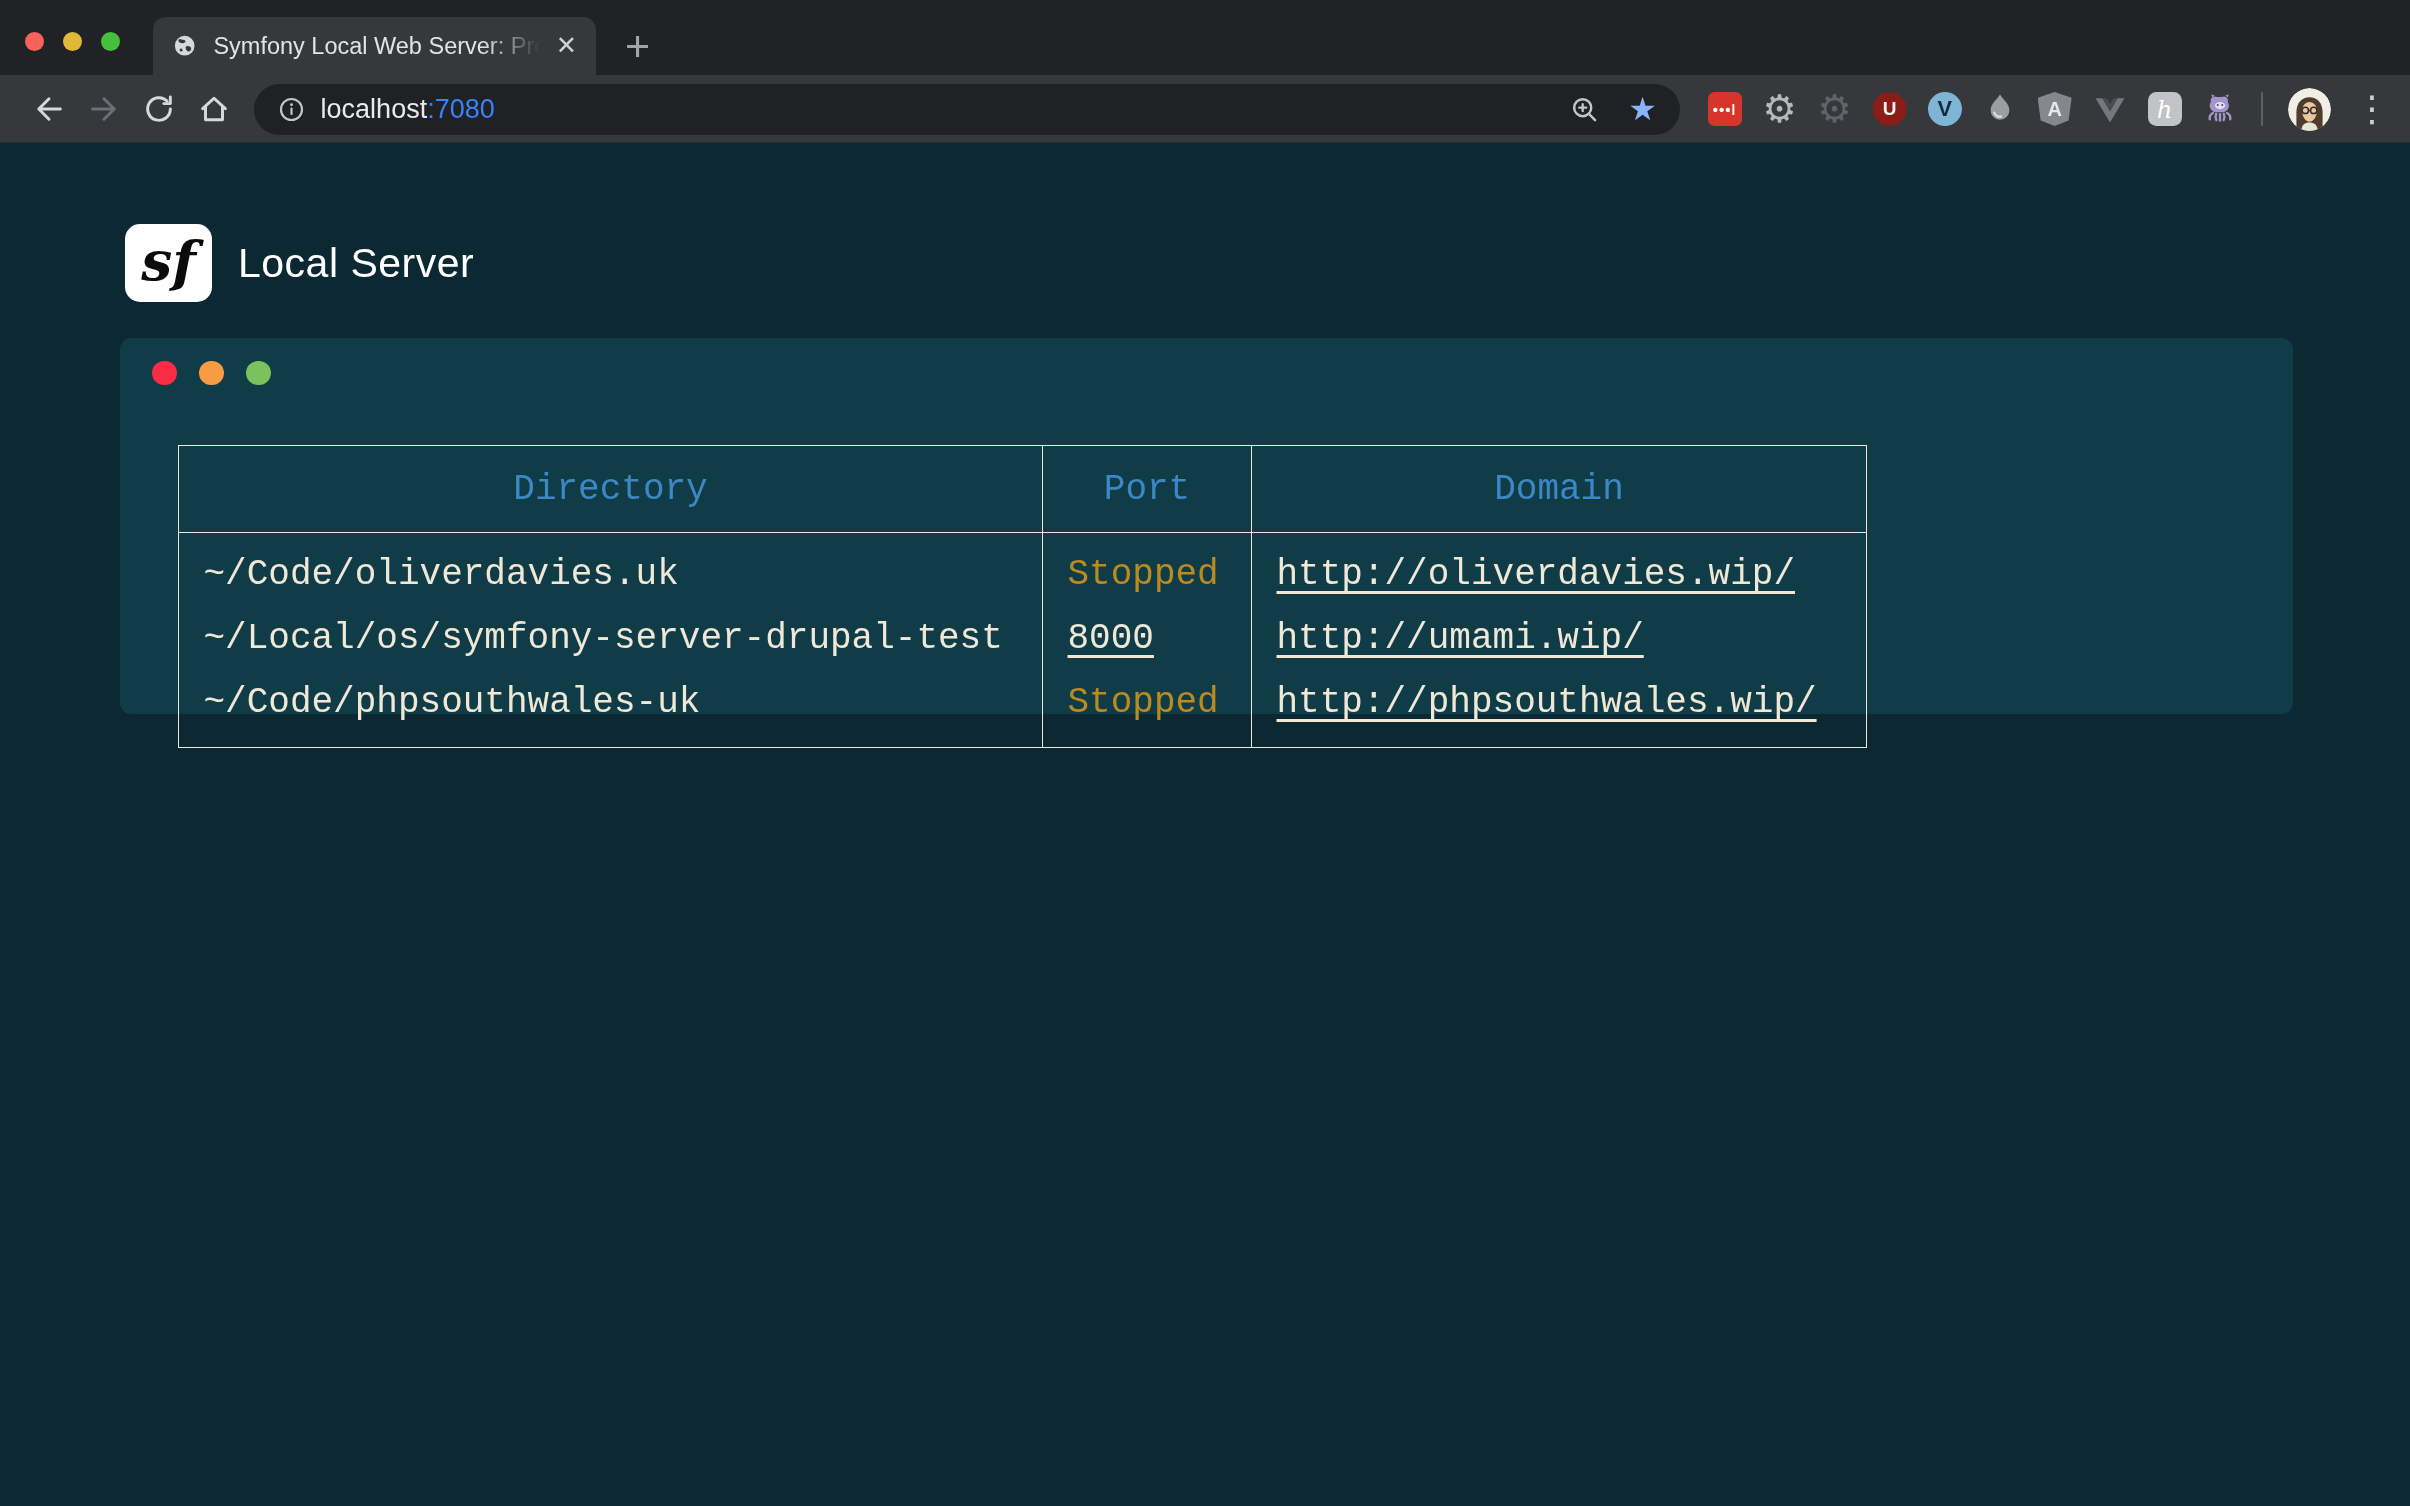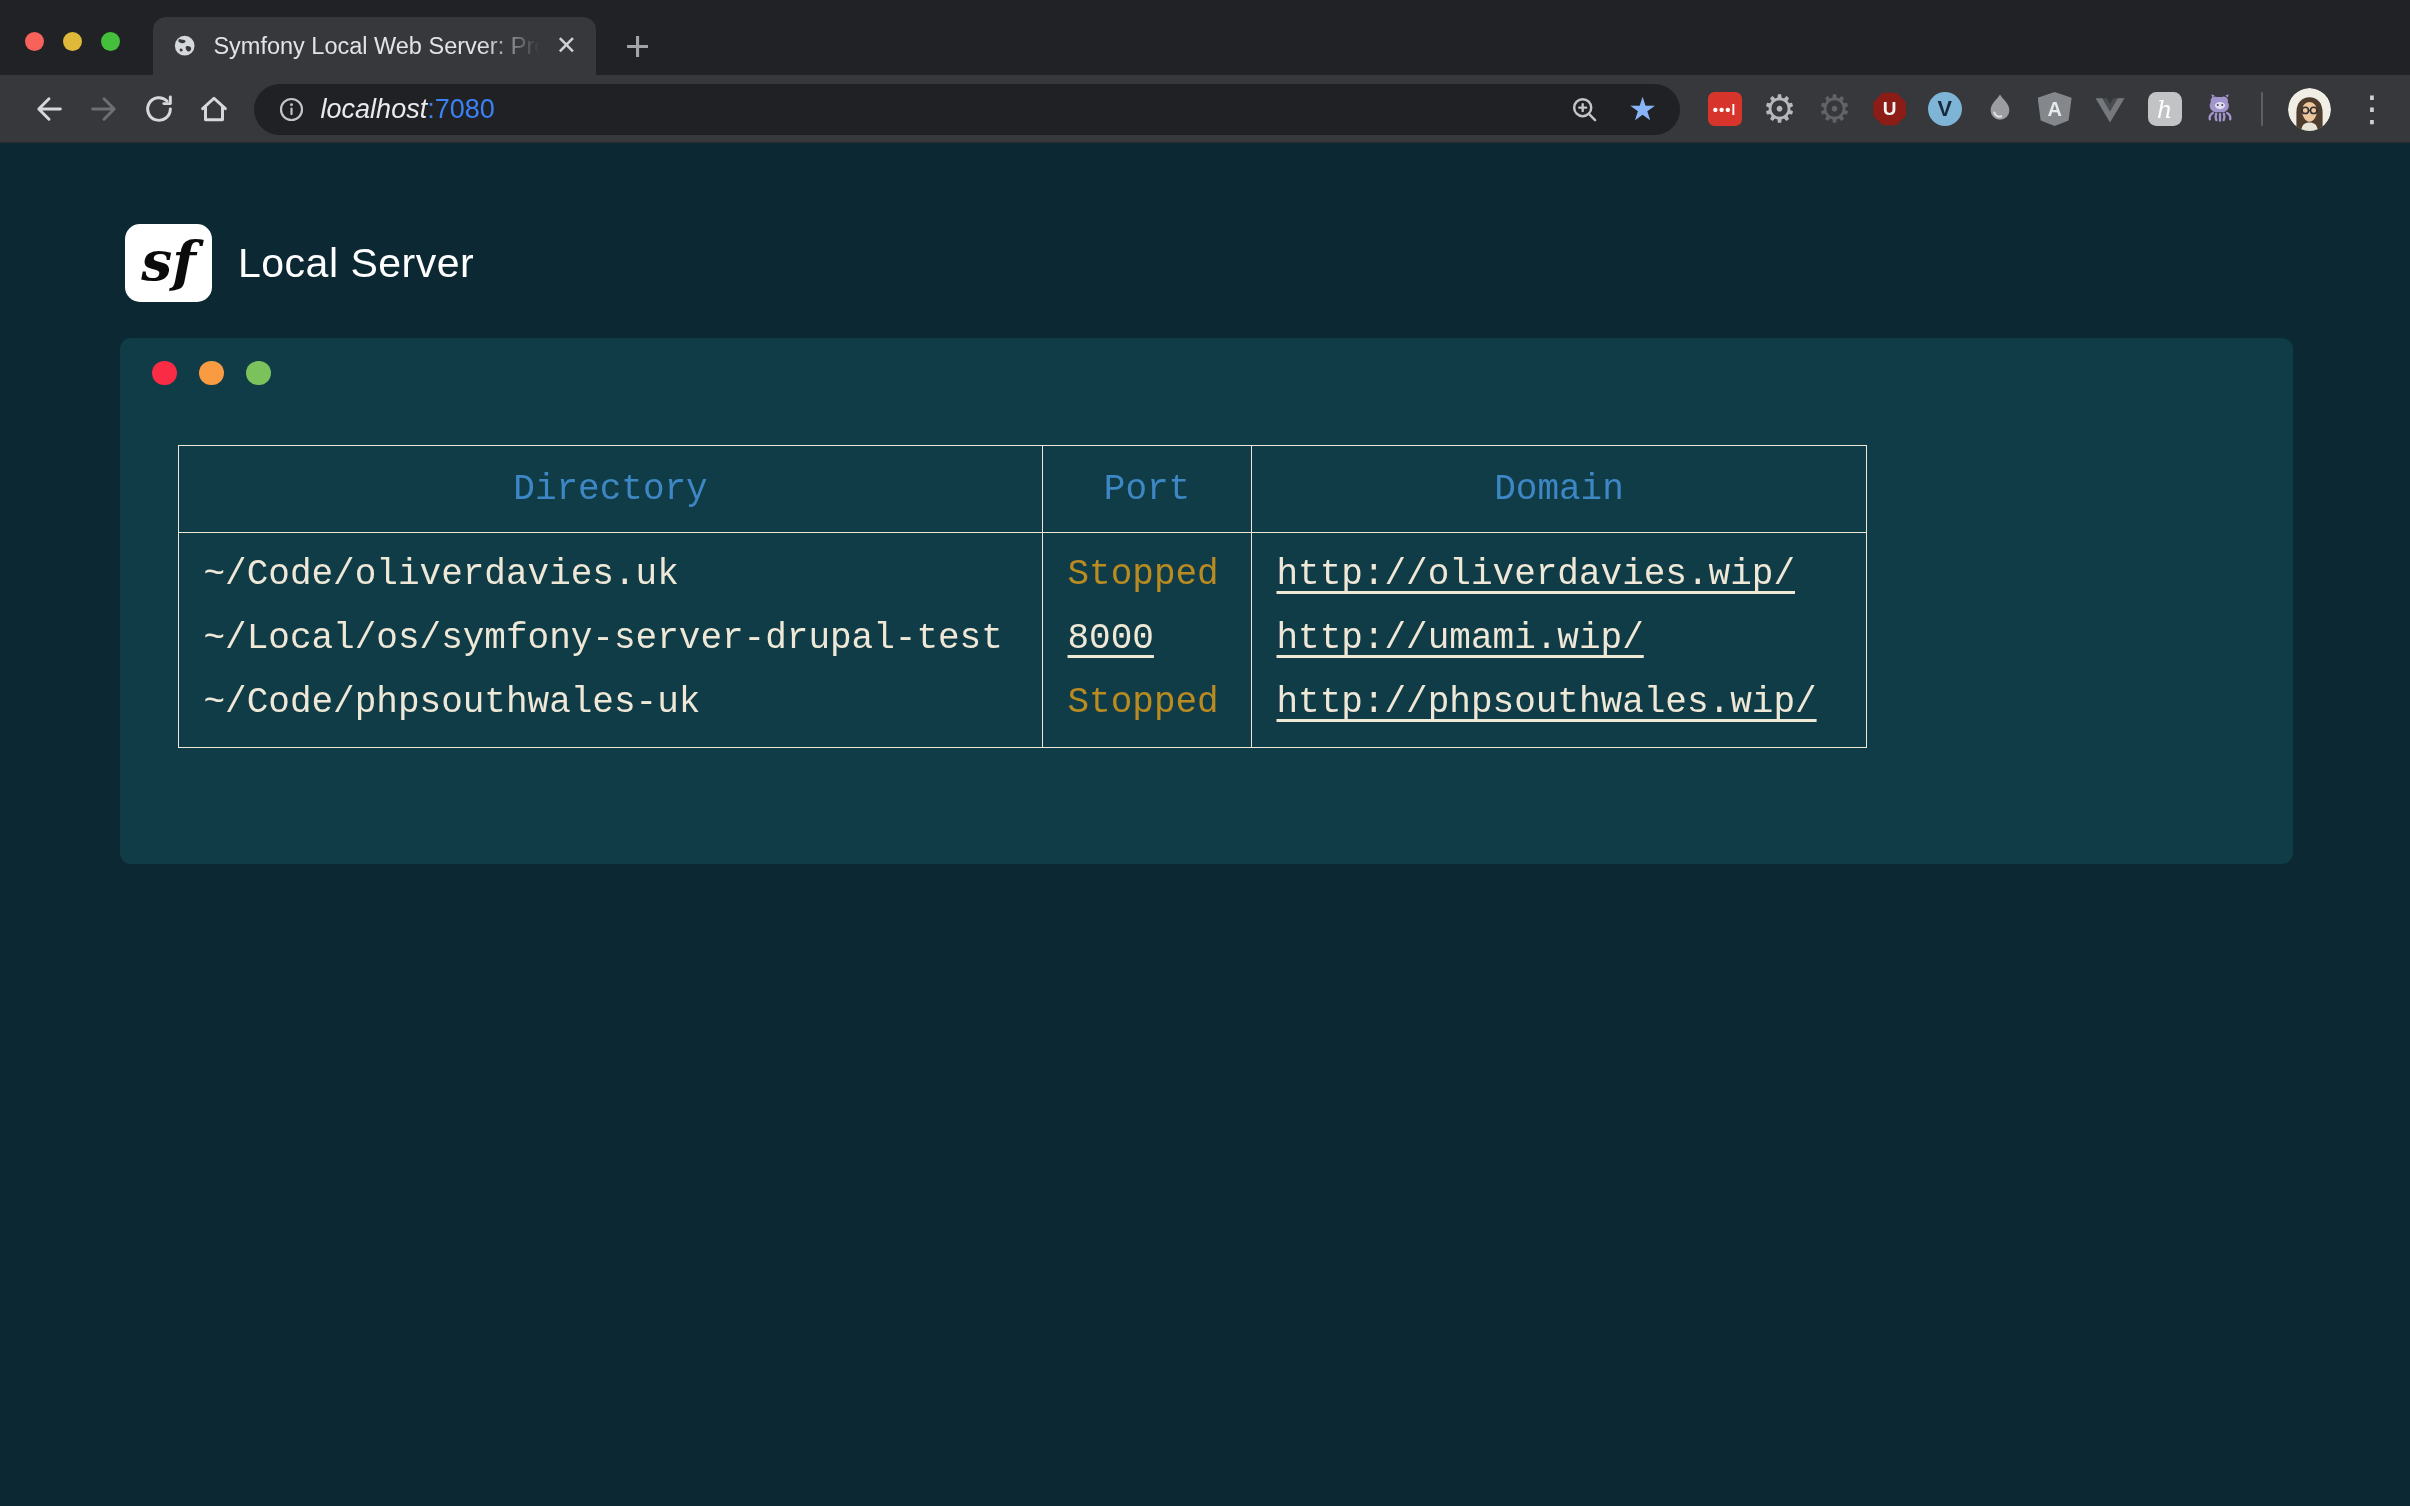--- a/index.html
+++ b/index.html
@@ -20,21 +20,21 @@
        mask-image:linear-gradient(90deg,#000 80%,transparent 97%);}
   .tab-close{font-size:25.4px;color:#cfd1d3;line-height:1;margin-left:5.6px;cursor:default;}
   .newtab{position:absolute;left:625px;top:19px;font-size:43px;font-weight:300;color:#a2a4a7;line-height:55px;}
 
   .toolbar{height:68px;background:#37383c;display:flex;align-items:center;padding:0 21px;
        box-shadow:inset 0 -0.9px #2b2c2f;}
   .tool-btn{width:55px;height:55px;display:flex;align-items:center;justify-content:center;flex:0 0 auto;}
 
   .pill{flex:1;height:51px;background:#1f2124;border-radius:25.4px;display:flex;align-items:center;
        padding:0 22.6px;margin:0 28px 0 13px;min-width:0;}
-  .host{font-size:27px;color:#e8eaed;margin-left:15px;font-style:italic;}
+  .host{font-size:27px;color:#e8eaed;margin-left:15px;}
   .port{font-size:27px;color:#3b82f6;}
   .pill-spacer{flex:1;}
   .star{font-size:32px;color:#8ab4f8;margin-left:28px;line-height:1;}
 
   .ext{display:flex;align-items:center;gap:21px;flex:0 0 auto;}
   .ext-icon{width:34px;height:34px;display:flex;align-items:center;justify-content:center;flex:0 0 auto;}
   .lastpass{background:#d7352b;border-radius:6.6px;color:#fff;font-size:15px;font-weight:bold;letter-spacing:0.9px;}
   .gear{font-size:38px;line-height:34px;color:#b6b8bb;font-family:"DejaVu Sans",sans-serif;}
   .gear.faded{color:#606367;}
   .ublock{background:#8c1d16;clip-path:polygon(30% 2%,70% 2%,98% 30%,98% 70%,70% 98%,30% 98%,2% 70%,2% 30%);
@@ -49,21 +49,21 @@
 
   
   .content{height:1363px;background:#0c2933;}
   .brand{display:flex;align-items:center;padding:81px 0 0 125px;}
   .sf-logo{width:87px;height:78px;background:#ffffff;border-radius:15px;display:flex;
        align-items:center;justify-content:center;}
   .sf-logo span{font-family:"DejaVu Serif",serif;font-style:italic;font-weight:bold;
        font-size:55px;color:#0b0b0b;transform:translateY(-2.8px);}
   .page-title{margin-left:26px;font-size:41px;color:#ffffff;letter-spacing:0.5px;}
 
-  .panel{margin:36px 0 0 120px;width:2173px;height:526px;background:#103c48;border-radius:11.3px;
+  .panel{margin:36px 0 0 120px;width:2173px;height:376px;background:#103c48;border-radius:11.3px;
        box-sizing:border-box;padding:22.6px 0 0 32px;}
   .panel-dots{display:flex;gap:22.6px;}
   .p-dot{width:24.5px;height:24.5px;border-radius:50%;}
   .p-red{background:#f92b45;}
   .p-orange{background:#f99b43;}
   .p-green{background:#7cc25c;}
 
   .server-table{margin:60px 0 0 26px;border-collapse:collapse;table-layout:fixed;width:1688px;
        font-family:"Liberation Mono","DejaVu Sans Mono",monospace;font-size:36px;
        border:1.9px solid #efe8d7;}

